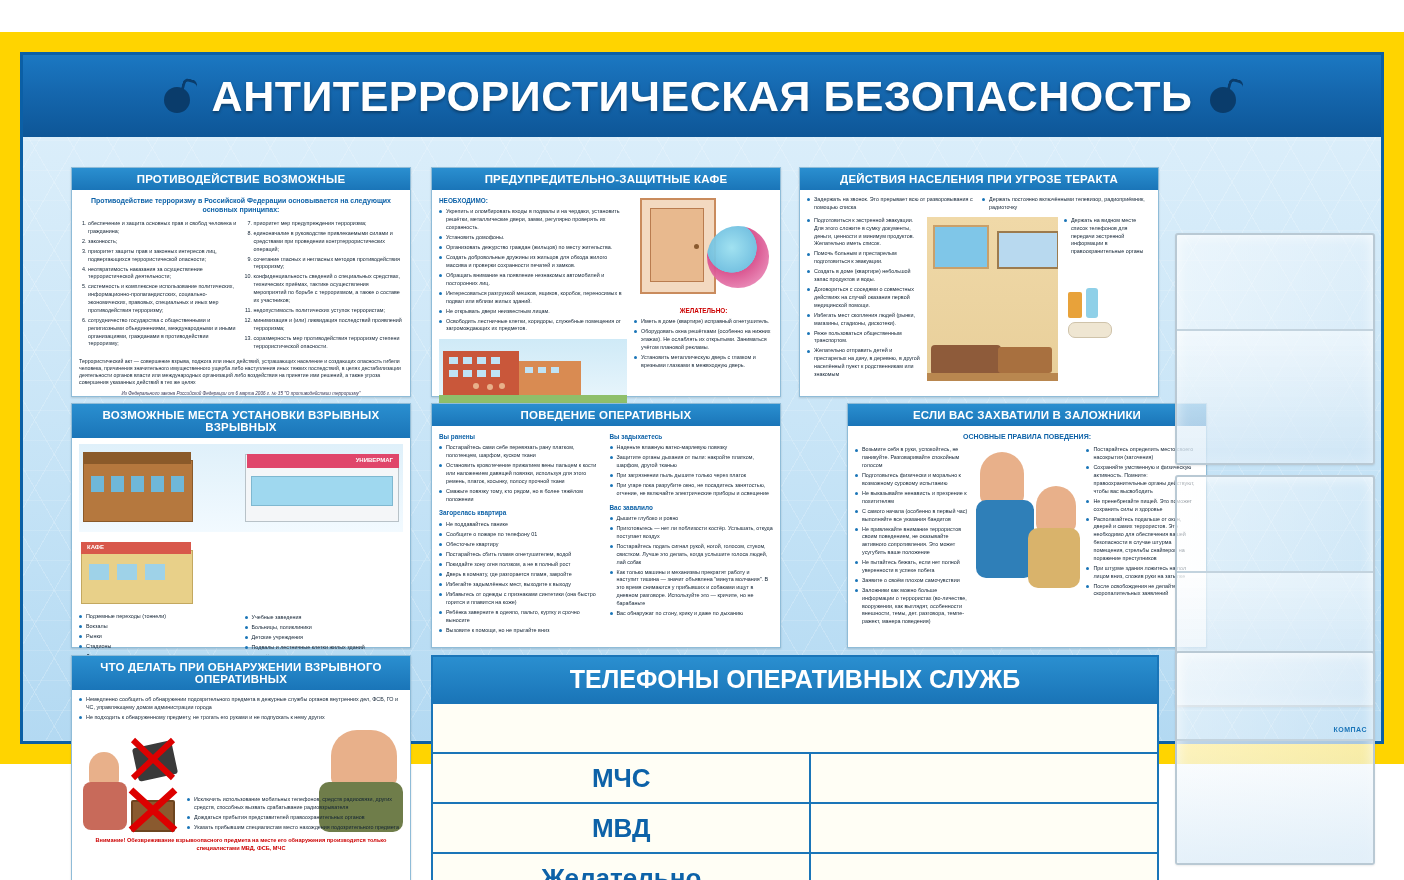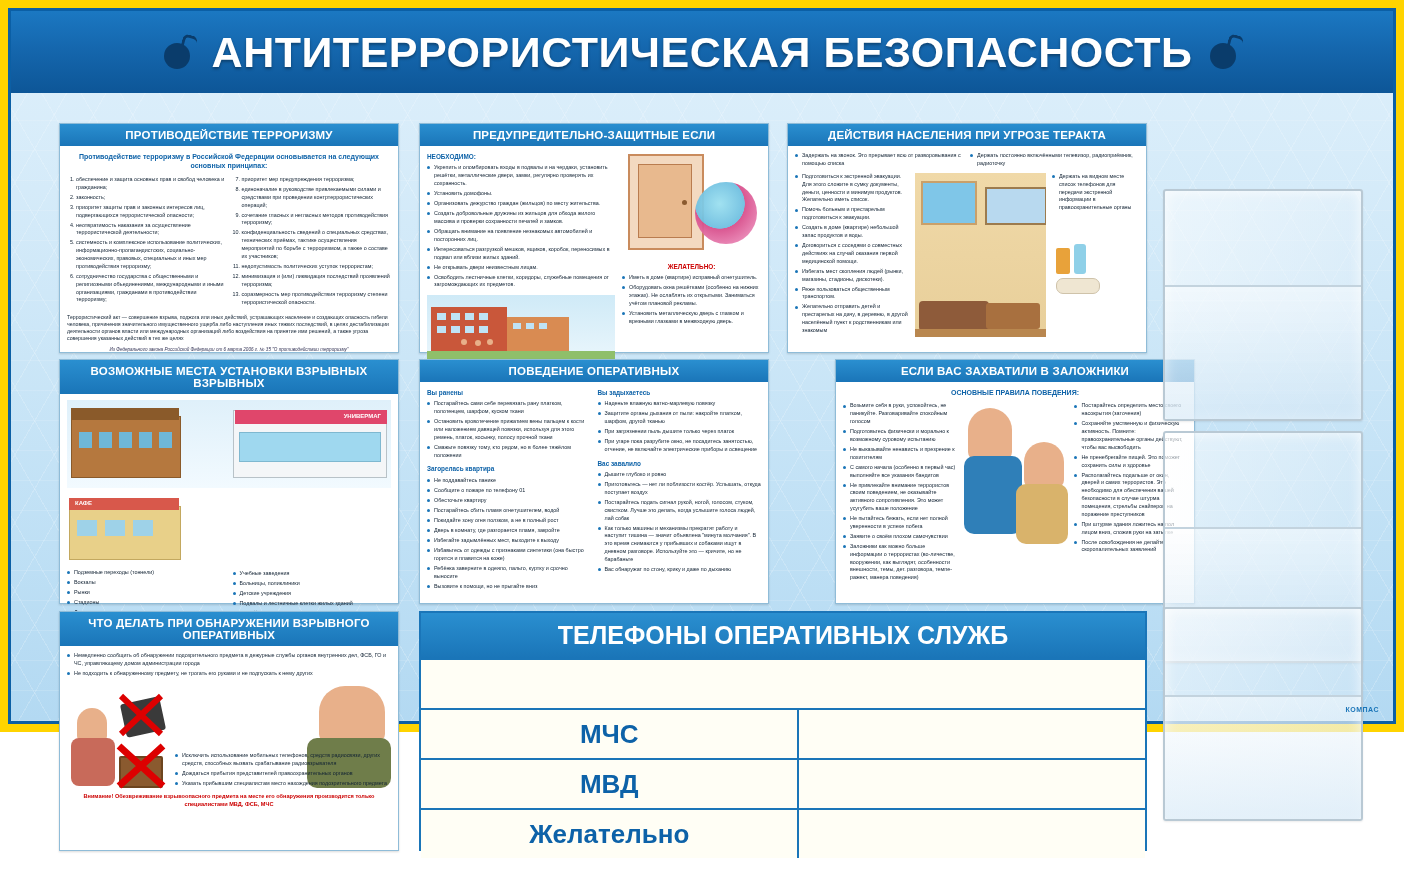--- a/index.html
+++ b/index.html
@@ -1,17 +1,17 @@
 <!DOCTYPE html>
 <html><head>
 <meta charset="utf-8">
 <style>
   html,body{margin:0;padding:0;}
   body{width:1404px;height:880px;overflow:hidden;font-family:"Liberation Sans",sans-serif;background:#fff;}
-  .board{position:relative;width:1404px;height:732px;background:#ffd400;box-sizing:border-box;padding:8px;}
+  .board{position:relative;width:1404px;height:732px;background:#ffd400;box-sizing:border-box;padding:20px;margin-top:32px;}
   .board-inner{position:relative;width:100%;height:100%;background:linear-gradient(180deg,#dff0fb 0%,#cfe8f8 40%,#bfe0f5 75%,#b3d9f2 100%);box-sizing:border-box;border:3px solid #0b5fa5;}
   .hexbg{position:absolute;inset:0;opacity:.35;background-image:
      repeating-linear-gradient(60deg, rgba(255,255,255,.55) 0 1px, transparent 1px 34px),
      repeating-linear-gradient(-60deg, rgba(255,255,255,.55) 0 1px, transparent 1px 34px),
      repeating-linear-gradient(0deg, rgba(255,255,255,.4) 0 1px, transparent 1px 30px);}
   .header{position:absolute;left:0;right:0;top:0;height:82px;background:linear-gradient(180deg,#1b78c2 0%,#1567ae 45%,#0d5697 100%);display:flex;align-items:center;justify-content:center;}
   .header h1{margin:0;color:#fff;font-size:43px;font-weight:bold;letter-spacing:.5px;white-space:nowrap;text-shadow:0 2px 3px rgba(0,0,0,.35);}
   .bomb{width:34px;height:34px;position:relative;margin:0 16px;}
   .bomb:before{content:"";position:absolute;left:2px;top:8px;width:26px;height:26px;border-radius:50%;background:#0a3c6b;}
   .bomb:after{content:"";position:absolute;left:20px;top:0px;width:12px;height:10px;border-left:3px solid #0a3c6b;border-top:3px solid #0a3c6b;border-radius:6px 6px 0 0;transform:rotate(15deg);}
@@ -60,21 +60,21 @@
   <div class="board-inner">
     <div class="hexbg"></div>
 
     <div class="header">
       <span class="bomb"></span>
       <h1>АНТИТЕРРОРИСТИЧЕСКАЯ БЕЗОПАСНОСТЬ</h1>
       <span class="bomb"></span>
     </div>
 
     <div class="panel" style="left:48px;top:112px;width:340px;height:230px;">
-      <div class="ptitle">ПРОТИВОДЕЙСТВИЕ ТЕРРОРИЗМУ</div>
+      <div class="ptitle">ПРОТИВОДЕЙСТВИЕ ВОЗМОЖНЫЕ</div>
       <div class="pbody">
         <div class="bluehead">Противодействие терроризму в Российской Федерации основывается на следующих основных принципах:</div>
         <div class="two">
           <div class="col">
             <ol>
               <li>обеспечение и защита основных прав и свобод человека и гражданина;</li>
               <li>законность;</li>
               <li>приоритет защиты прав и законных интересов лиц, подвергающихся террористической опасности;</li>
               <li>неотвратимость наказания за осуществление террористической деятельности;</li>
               <li>системность и комплексное использование политических, информационно-пропагандистских, социально-экономических, правовых, специальных и иных мер противодействия терроризму;</li>
@@ -92,21 +92,21 @@
               <li>соразмерность мер противодействия терроризму степени террористической опасности.</li>
             </ol>
           </div>
         </div>
         <div class="note">Террористический акт — совершение взрыва, поджога или иных действий, устрашающих население и создающих опасность гибели человека, причинения значительного имущественного ущерба либо наступления иных тяжких последствий, в целях дестабилизации деятельности органов власти или международных организаций либо воздействия на принятие ими решений, а также угроза совершения указанных действий в тех же целях</div>
         <div class="src">Из Федерального закона Российской Федерации от 6 марта 2006 г. № 35 "О противодействии терроризму"</div>
       </div>
     </div>
 
     <div class="panel" style="left:408px;top:112px;width:350px;height:230px;">
-      <div class="ptitle">ПРЕДУПРЕДИТЕЛЬНО-ЗАЩИТНЫЕ ЕСЛИ</div>
+      <div class="ptitle">ПРЕДУПРЕДИТЕЛЬНО-ЗАЩИТНЫЕ КАФЕ</div>
       <div class="pbody">
         <div class="two">
           <div class="col" style="flex:1.15">
             <div class="subhead">НЕОБХОДИМО:</div>
             <ul class="dot">
               <li>Укрепить и оломбировать входы в подвалы и на чердаки, установить решётки, металлические двери, замки, регулярно проверять их сохранность.</li>
               <li>Установить домофоны.</li>
               <li>Организовать дежурство граждан (жильцов) по месту жительства.</li>
               <li>Создать добровольные дружины из жильцов для обхода жилого массива и проверки сохранности печатей и замков.</li>
               <li>Обращать внимание на появление незнакомых автомобилей и посторонних лиц.</li>

